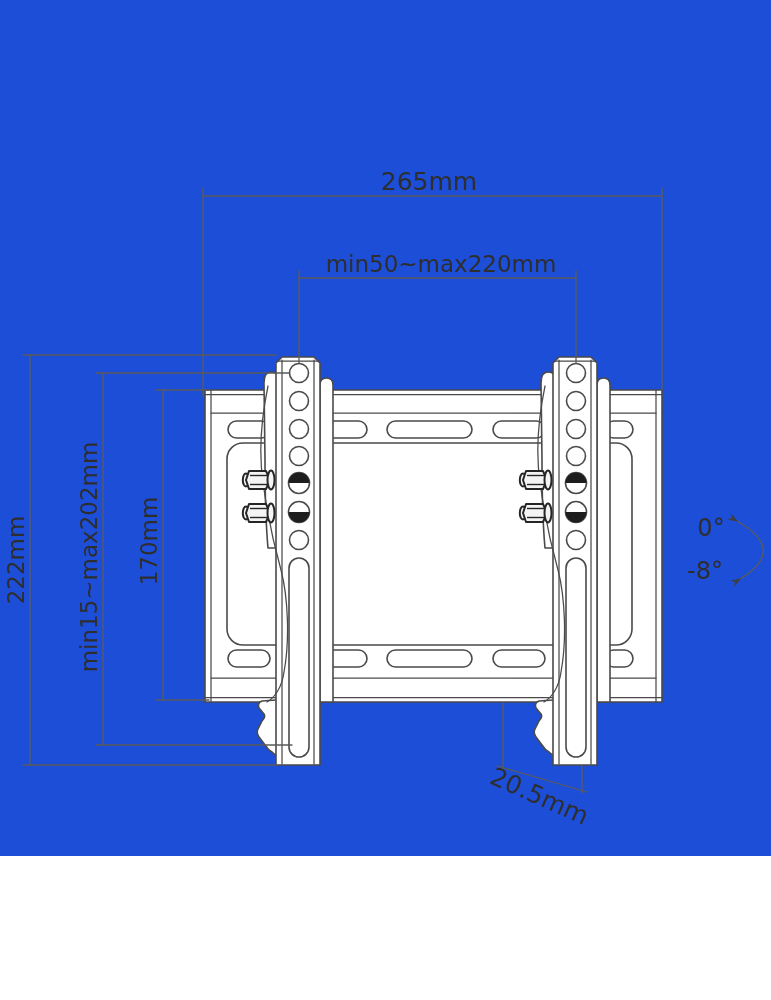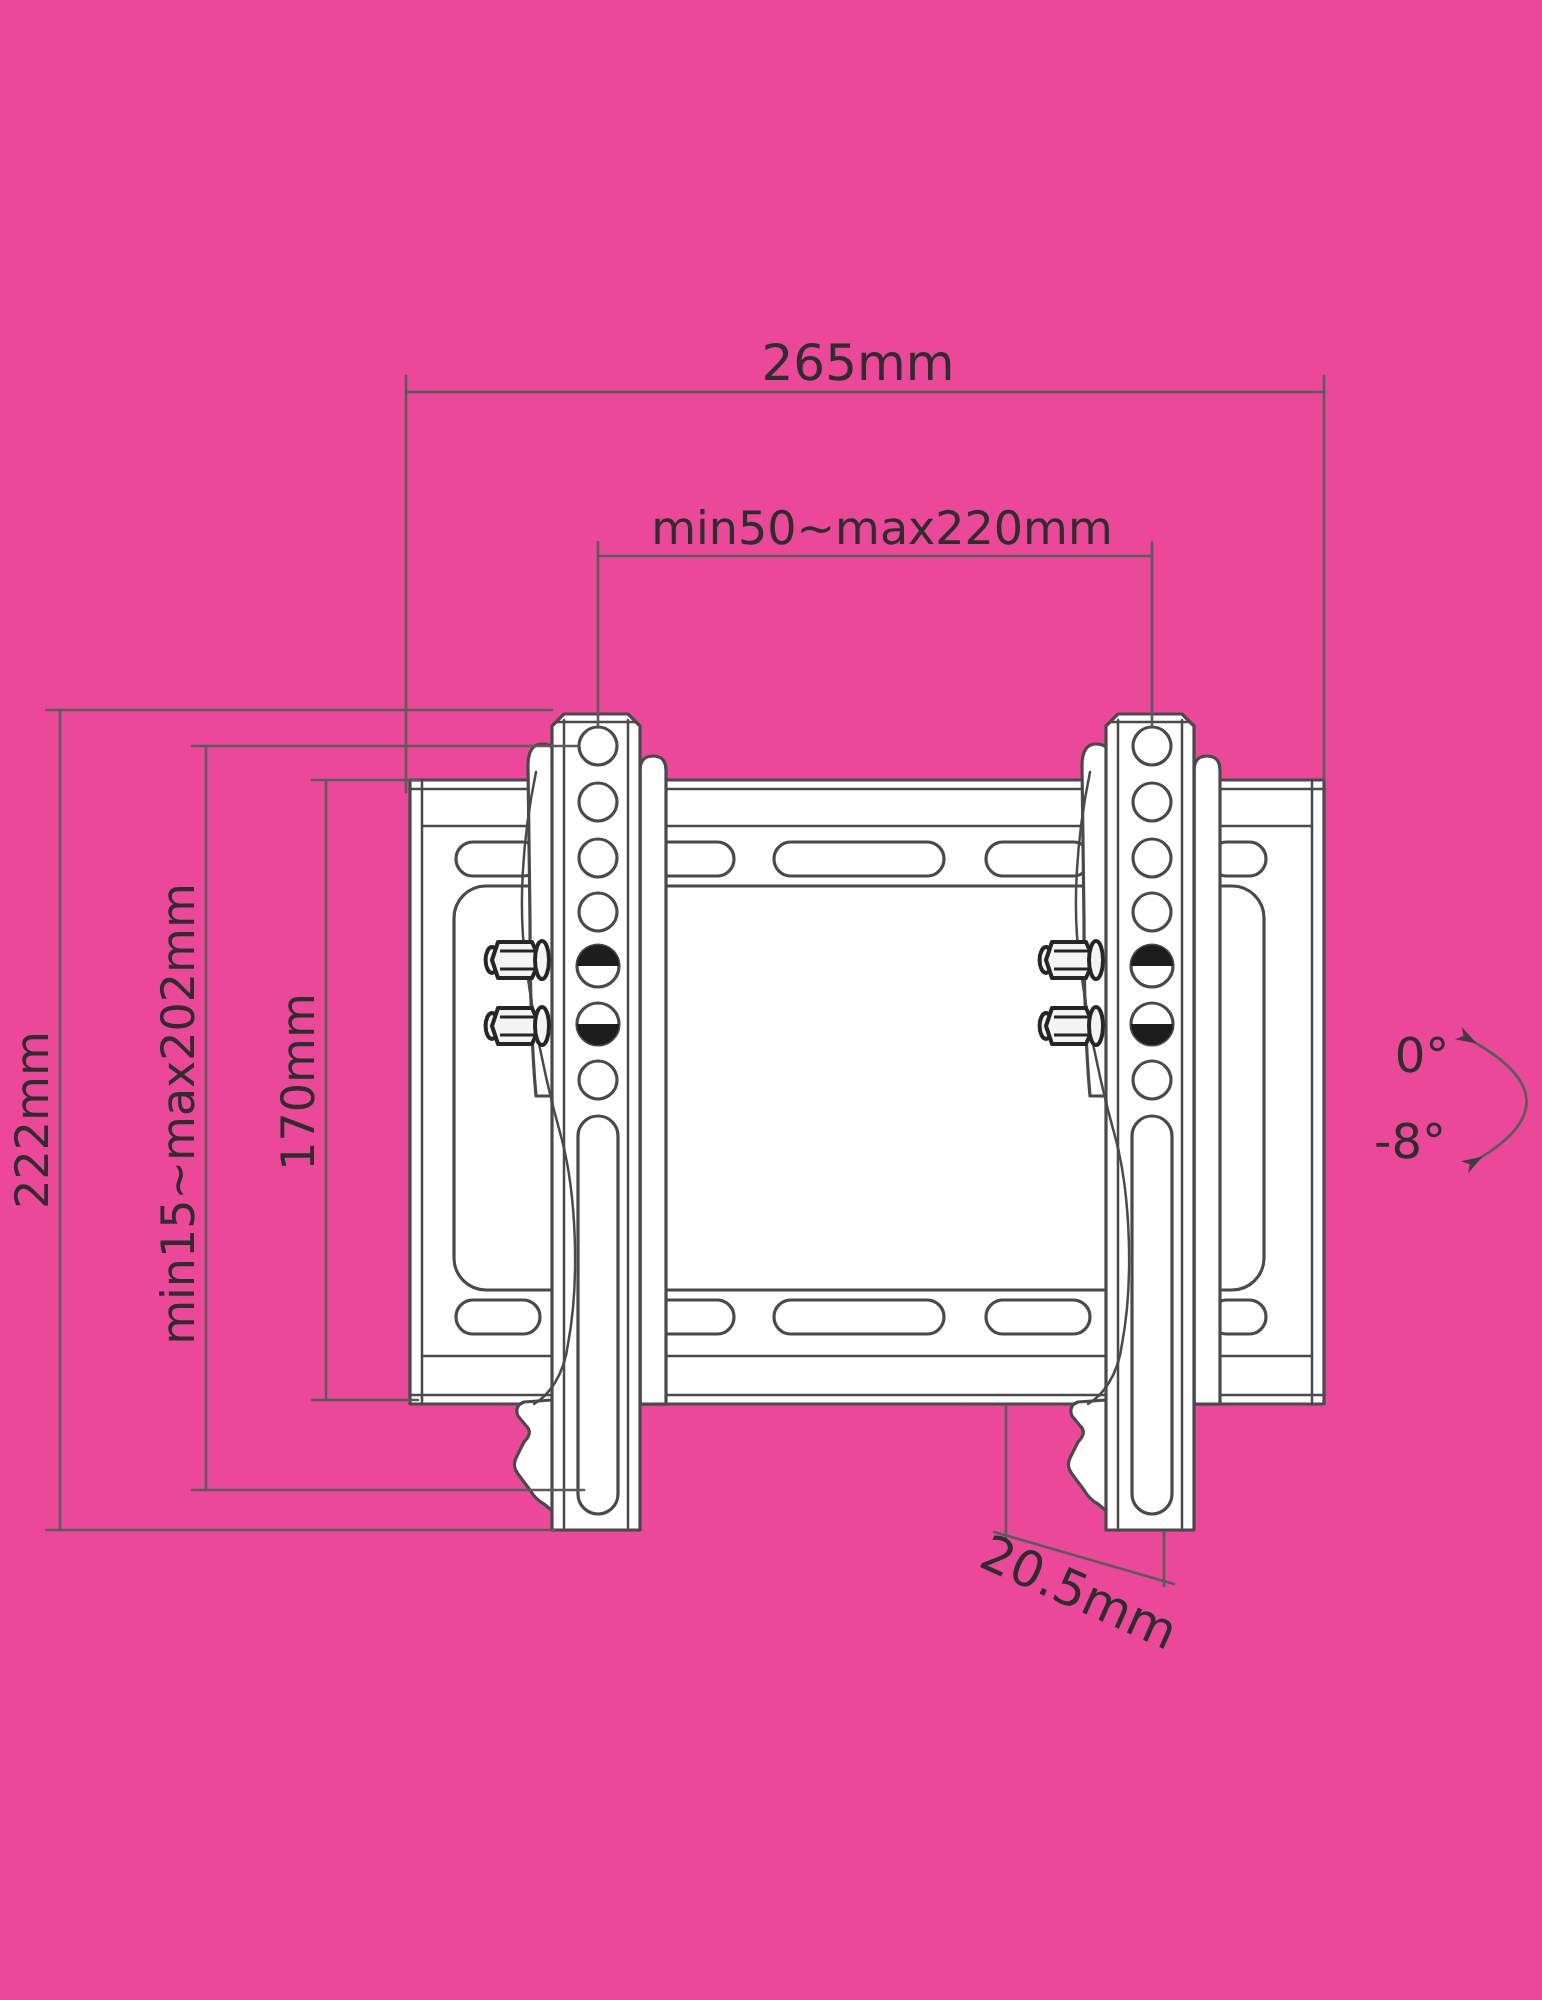--- a/index.html
+++ b/index.html
@@ -1,16 +1,16 @@
 <!DOCTYPE html>
 <html><head>
 <meta charset="utf-8">
 <style>
   html,body { margin:0; padding:0; background:#ffffff; }
-  .stage { position:relative; width:771px; height:1000px; background:#ec4899; overflow:hidden; }
+  .stage { position:relative; width:771px; height:856px; background:#1d4ed8; overflow:hidden; }
   svg { display:block; }
   .s    { fill:none; stroke:#4a4a4a; stroke-width:1.6; stroke-linecap:round; stroke-linejoin:round; }
   .sw   { fill:#ffffff; stroke:#4a4a4a; stroke-width:1.6; stroke-linejoin:round; }
   .thin { stroke-width:1.25; }
   .dim  { fill:none; stroke:#5b5b5b; stroke-width:1.3; stroke-linecap:round; }
   .blk  { fill:#1d1d1d; stroke:none; }
   .bolt { fill:#f4f4f4; stroke:#262626; stroke-width:2; stroke-linejoin:round; }
   .boltline { fill:none; stroke:#262626; stroke-width:1.4; }
   text.lbl { font-family:"DejaVu Sans","Liberation Sans",sans-serif; fill:#2e2e2e; font-size:23px; }
   text.big { font-size:25px; }

